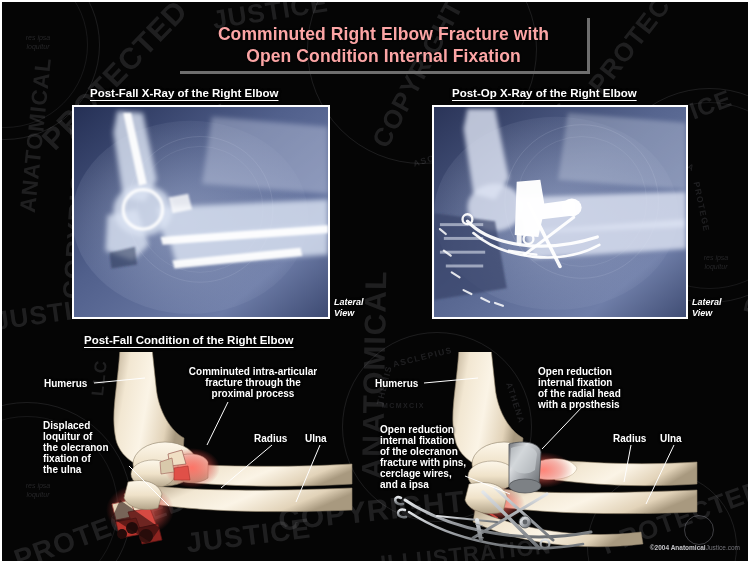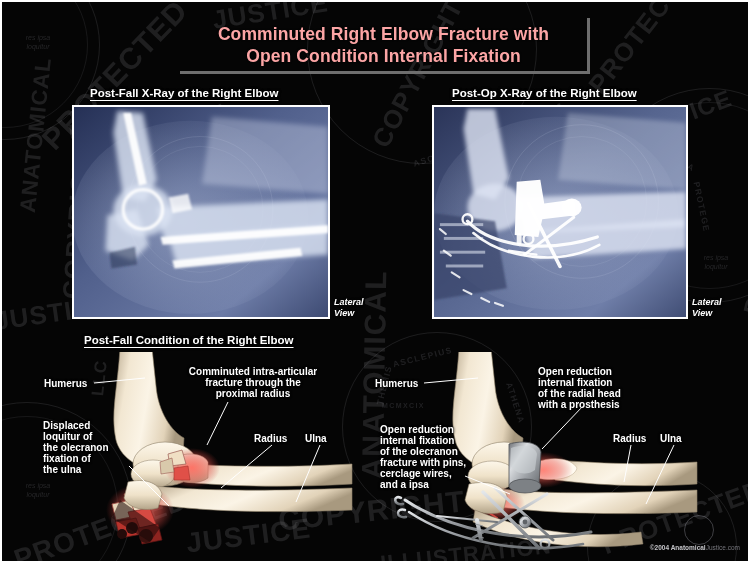--- a/index.html
+++ b/index.html
@@ -507,21 +507,21 @@
       <path d="M629 443 L622 480"></path>
       <path d="M672 443 L644 502"></path>
     </g>
   </svg>
 
   <div class="lbl" id="lbl-humerus-l">Humerus</div>
 
   <div class="lbl ctr" id="lbl-commin">
     <div>Comminuted intra-articular</div>
     <div>fracture through the</div>
-    <div>proximal radius</div>
+    <div>proximal process</div>
   </div>
 
   <div class="lbl" id="lbl-displaced">
     <div>Displaced</div>
     <div>loquitur of</div>
     <div>the olecranon</div>
     <div>fixation of</div>
     <div>the ulna</div>
   </div>
 

